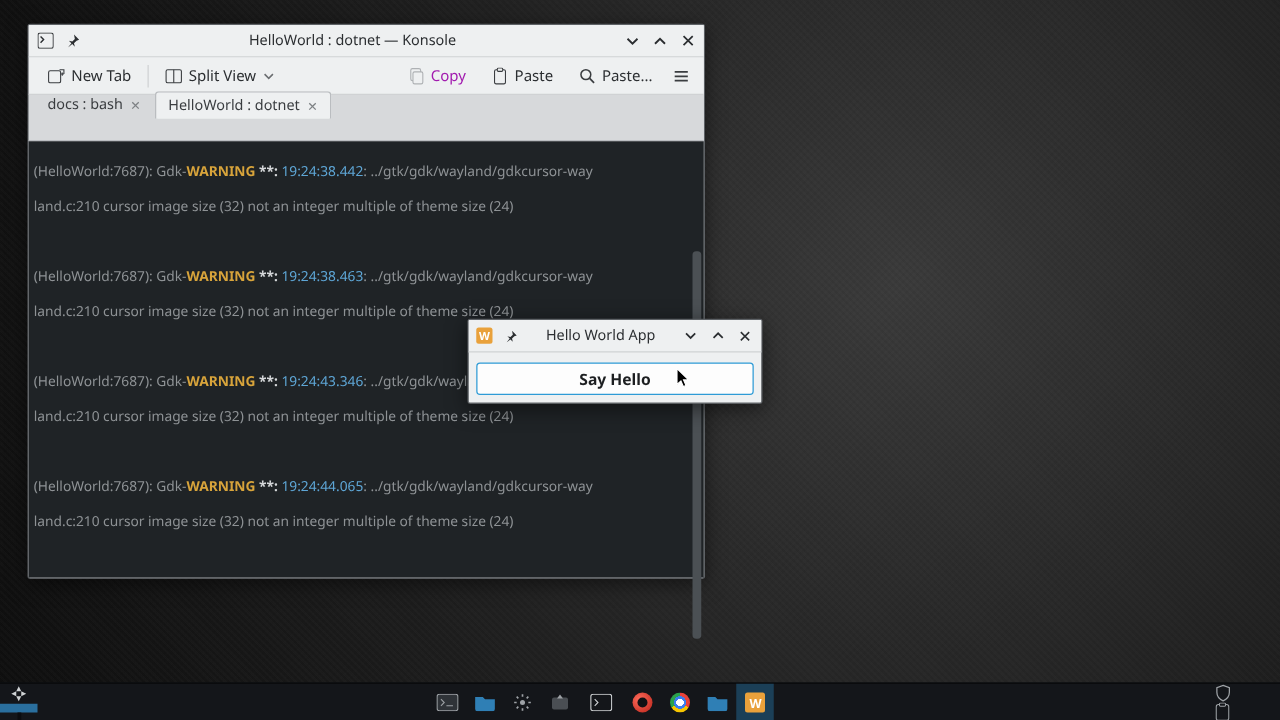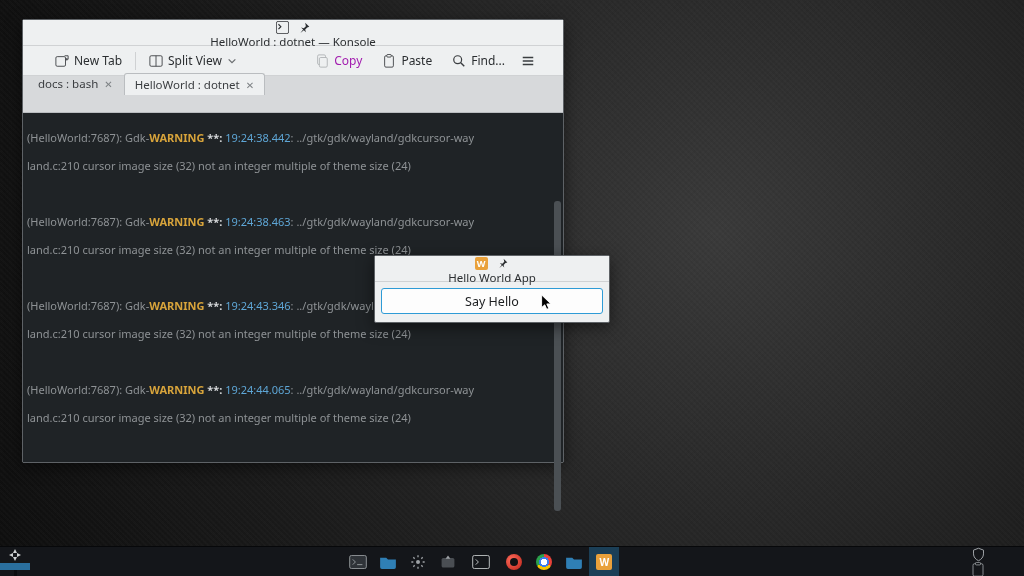--- a/index.html
+++ b/index.html
@@ -18,29 +18,29 @@
   }
 
   
   .konsole {
     position: absolute; left: 22px; top: 19px; width: 542px; height: 444px;
     background: #eef0f1; border: 1px solid #5e6266; border-radius: 2px;
     display: flex; flex-direction: column; box-shadow: 0 4px 16px rgba(0,0,0,0.5);
   }
   .titlebar {
     height: 26px; display: flex; align-items: center; justify-content: space-between;
-    padding: 0 6px; background: #eef0f1; border-bottom: 1px solid #d0d2d4; flex-direction: column;
+    padding: 0 6px; background: #eef0f1; border-bottom: 1px solid #d0d2d4;
   }
   .tb-left, .tb-right { display: flex; align-items: center; gap: 8px; }
   .tb-title { flex: 1; text-align: center; font-size: 11.5px; color: #2b2e31; }
   .tb-btn { width: 14px; height: 14px; display: flex; align-items:center; justify-content:center; color:#2b2e31; cursor:default;}
   .tb-btn svg, .icon svg { display:block; }
 
   .toolbar {
-    height: 30px; display: flex; align-items: center; gap: 2px; padding: 0 23px;
+    height: 30px; display: flex; align-items: center; gap: 2px; padding: 0 6px;
     background: #eef0f1; border-bottom: 1px solid #d0d2d4;
   }
   .tool-item {
     display:flex; align-items:center; gap:5px; padding: 3px 8px; border:1px solid transparent;
     border-radius:3px; font-size:12px; color:#2b2e31;
   }
   .tool-item.disabled { color:#a21caf; }
   .tool-sep { width:1px; height:18px; background:#cfd1d3; margin:0 2px;}
   .tool-spacer { flex:1; }
   .icon { width:14px; height:14px; color:#3a3d40; display:flex; align-items:center; justify-content:center;}
@@ -77,21 +77,21 @@
     position:absolute; left:0; right:0; top:84px; height:310px; background:#4b5054; border-radius:3px;
   }
 
   
   .hwapp {
     position:absolute; left:374px; top:255px; width:236px; height:68px;
     background:#eef0f1; border:1px solid #5e6266; border-radius:2px;
     display:flex; flex-direction:column; box-shadow:0 4px 16px rgba(0,0,0,0.5);
   }
   .hwapp .titlebar { border-bottom:1px solid #d0d2d4; }
-  .hw-body { flex:1; display:flex; align-items:flex-start; justify-content:center; padding:6px;}
+  .hw-body { flex:1; display:flex; align-items:flex-end; justify-content:center; padding:6px;font-weight:bold;}
   .hw-btn {
     width:100%; height:26px; background:#fdfdfd; border:1px solid #2e9bd6; border-radius:3px;
     font-size:12.5px; display:flex; align-items:center; justify-content:center; color:#1d1f21;
   }
   .app-ico {
     width:13px; height:13px; background:#e9a13b; border-radius:2px;
     display:flex; align-items:center; justify-content:center; color:#fff; font-size:9px; font-weight:bold;
   }
 
   
@@ -211,21 +211,21 @@
         </span>
       <span>Paste</span>
     </div>
     <div class="tool-item">
       <span class="icon">
           <svg width="14" height="14" viewBox="0 0 16 16">
             <circle cx="6.5" cy="6.5" r="4.5" fill="none" stroke="#3a3d40" stroke-width="1.4"></circle>
             <line x1="10" y1="10" x2="14" y2="14" stroke="#3a3d40" stroke-width="1.6"></line>
           </svg>
         </span>
-      <span>Find...</span>
+      <span>Paste...</span>
     </div>
     <div class="tool-item" style="padding:3px 4px;">
       <span class="icon">
           <svg width="14" height="14" viewBox="0 0 16 16">
             <path d="M2 4h12M2 8h12M2 12h12" stroke="#3a3d40" stroke-width="1.6"></path>
           </svg>
         </span>
     </div>
   </div>
 

